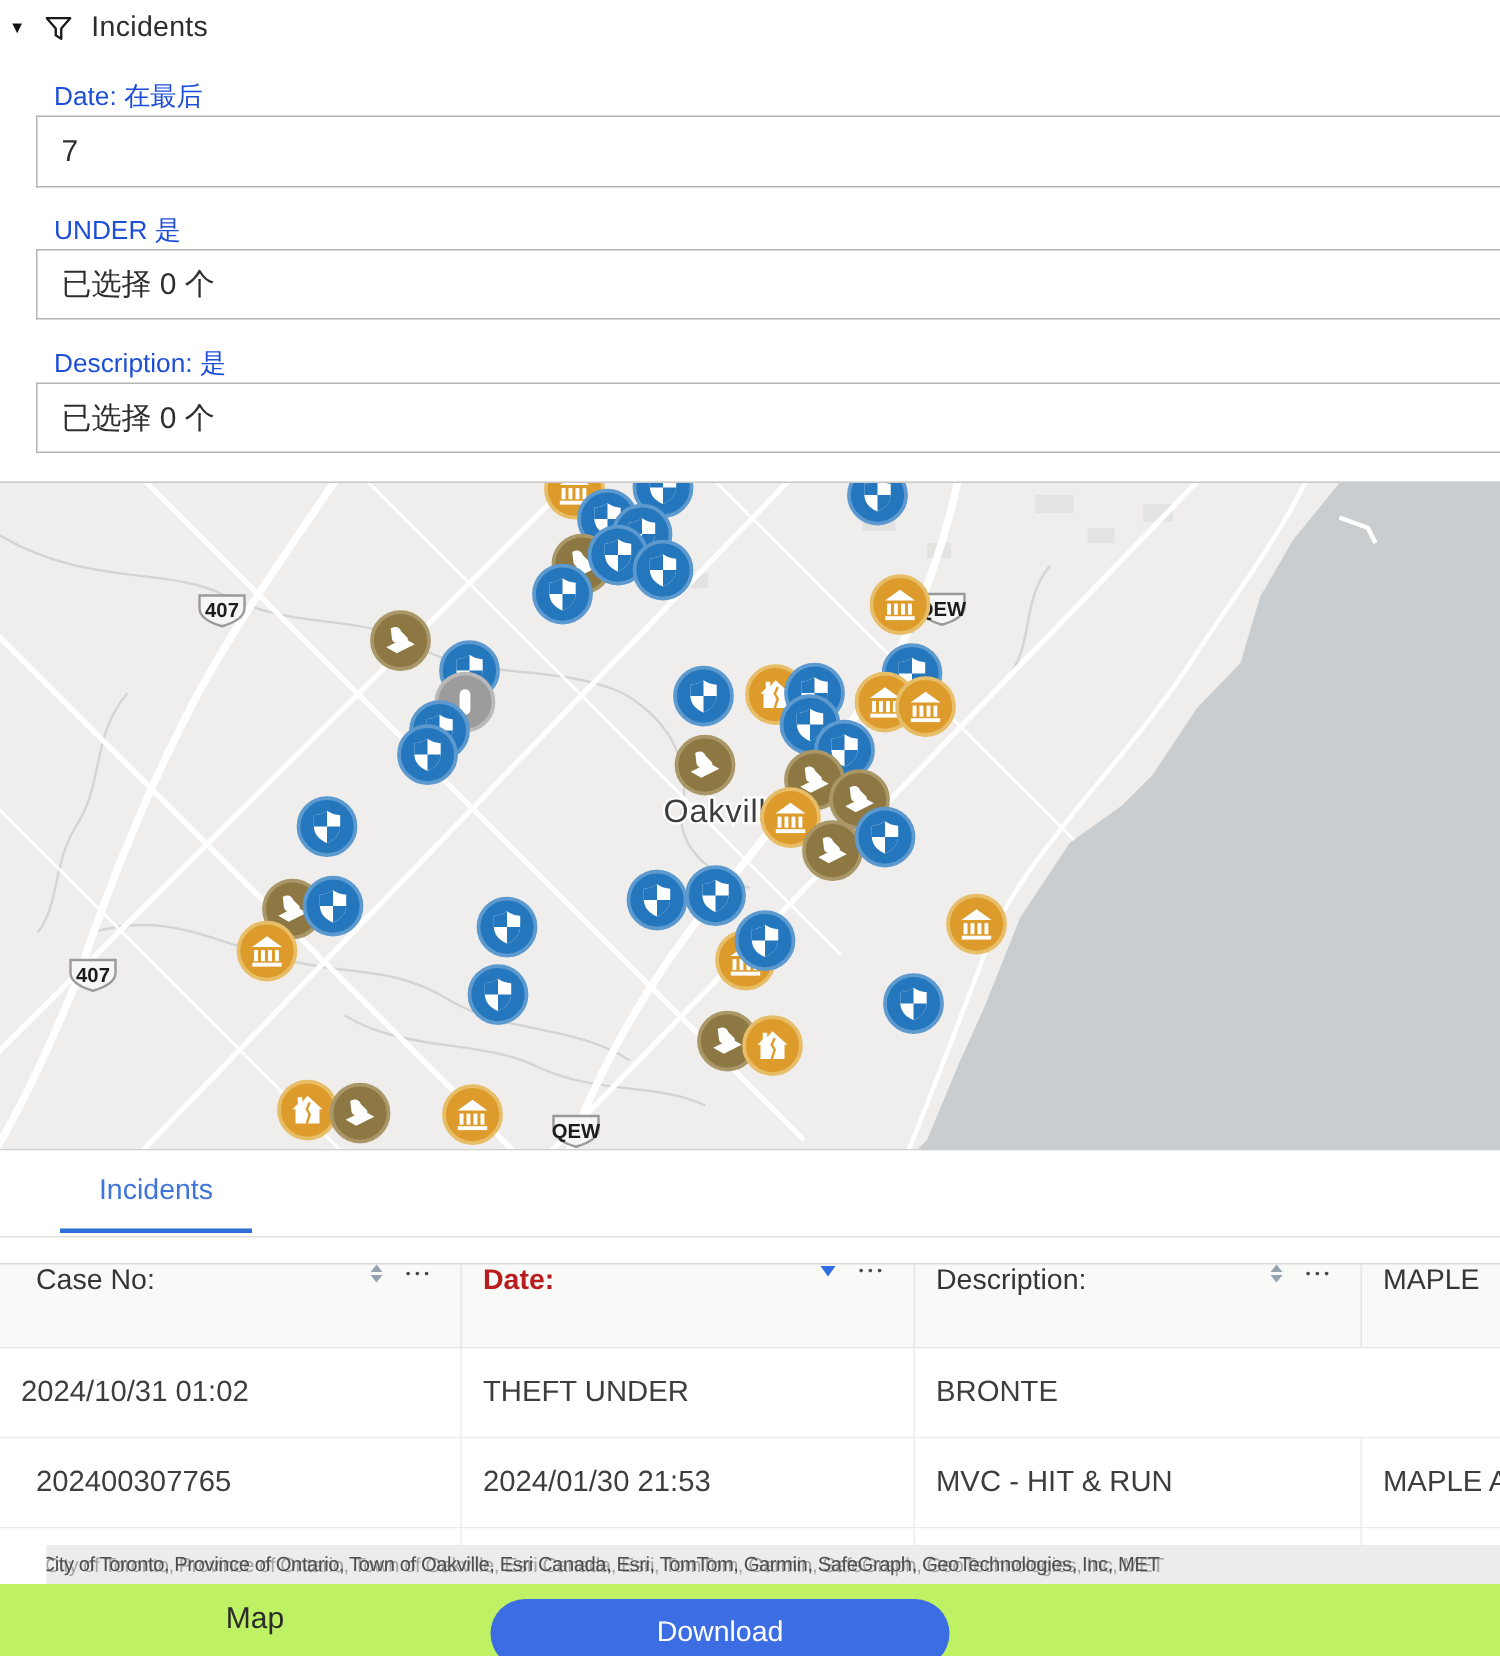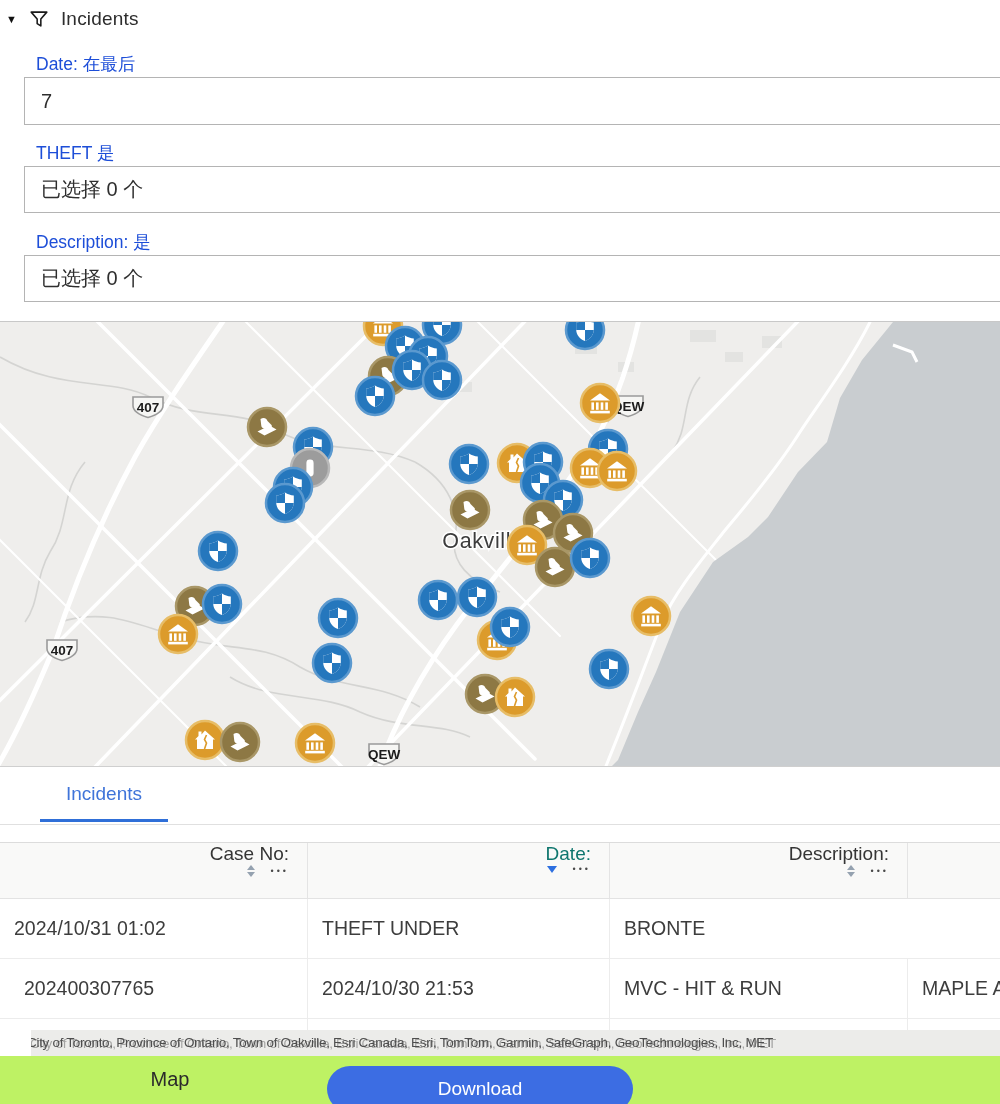--- a/index.html
+++ b/index.html
@@ -29,25 +29,25 @@
 
   
   .tabbar{position:absolute;top:767px;left:0;width:1000px;height:57px;background:#fff;border-bottom:1px solid #e0e0e0;box-sizing:content-box;}
   .tab{position:absolute;left:40px;top:16px;width:128px;text-align:center;font-size:19px;color:#3f74d9;cursor:pointer;}
   .tab-underline{position:absolute;left:40px;top:52px;width:128px;height:3px;background:#2f6fd8;}
 
   
   .table{position:absolute;top:842px;left:0;width:1000px;height:188px;overflow:hidden;}
   .thead,.tr{display:grid;grid-template-columns:308px 302px 298px 200px;width:1108px;}
   .thead{height:57px;background:#f9f9f8;border-top:1px solid #dcdcdc;border-bottom:1px solid #e3e3e3;box-sizing:border-box;}
-  .th{display:flex;align-items:flex-end;padding:0 18px 0 24px;border-right:1px solid #e4e4e4;font-size:19px;color:#353535;flex-direction:column;}
+  .th{display:flex;align-items:flex-start;padding:0 18px 0 24px;border-right:1px solid #e4e4e4;font-size:19px;color:#353535;}
   .th.c2,.th.c3,.th.c4{padding-left:14px;}
   .th.c4{border-right:none;}
   .th .label{white-space:nowrap;}
-  .th.c2 .label{color:#0f766e;}
+  .th.c2 .label{color:#b91c1c;font-weight:bold;}
   .sortgrp{margin-left:auto;display:flex;align-items:center;gap:16px;}
   .sort-both{display:flex;flex-direction:column;gap:2px;cursor:pointer;}
   .tri-up{width:0;height:0;border-left:4.5px solid transparent;border-right:4.5px solid transparent;border-bottom:5.5px solid #95a2b0;}
   .tri-dn{width:0;height:0;border-left:4.5px solid transparent;border-right:4.5px solid transparent;border-top:5.5px solid #95a2b0;}
   .sort-desc{width:0;height:0;border-left:5.5px solid transparent;border-right:5.5px solid transparent;border-top:7px solid #2d6fe0;cursor:pointer;}
   .dots{font-size:9px;letter-spacing:3px;color:#4a4a4a;cursor:pointer;line-height:1;}
   .tr{height:60px;background:#fff;border-bottom:1px solid #ececec;box-sizing:border-box;}
   .td{display:flex;align-items:center;padding-left:24px;border-right:1px solid #ececec;font-size:19.5px;color:#3d3d3d;white-space:nowrap;}
   .td.c2,.td.c3,.td.c4{padding-left:14px;}
   .td.c4{border-right:none;}
@@ -75,21 +75,21 @@
         <path d="M3.5,4.5 H20.5 L14,12 V19.5 L10,17 V12 Z" fill="none" stroke="#1a1a1a" stroke-width="1.7" stroke-linejoin="round"></path>
       </svg>
       <span class="panel-title">Incidents</span>
     </div>
 
     <div class="field-label" id="lbl-date">Date: 在最后</div>
     <div class="field-input" id="in-date">
       <span>7</span>
     </div>
 
-    <div class="field-label" id="lbl-city">THEFT 是</div>
+    <div class="field-label" id="lbl-city">UNDER 是</div>
     <div class="field-input" id="in-city">
       <span>已选择 0 个</span>
     </div>
 
     <div class="field-label" id="lbl-desc">Description: 是</div>
     <div class="field-input" id="in-desc">
       <span>已选择 0 个</span>
     </div>
   </section>
 
@@ -288,21 +288,21 @@
       </div>
     </div>
 
     <div class="tr">
       <div class="td c2">2024/10/31 01:02</div>
       <div class="td c3">THEFT UNDER</div>
       <div class="td c4">BRONTE</div>
     </div>
     <div class="tr">
       <div class="td c1">202400307765</div>
-      <div class="td c2">2024/10/30 21:53</div>
+      <div class="td c2">2024/01/30 21:53</div>
       <div class="td c3">MVC - HIT &amp; RUN</div>
       <div class="td c4">MAPLE A</div>
     </div>
     <div class="tr">
       <div class="td c1"></div>
       <div class="td c2"></div>
       <div class="td c3"></div>
       <div class="td c4"></div>
     </div>
   </section>

